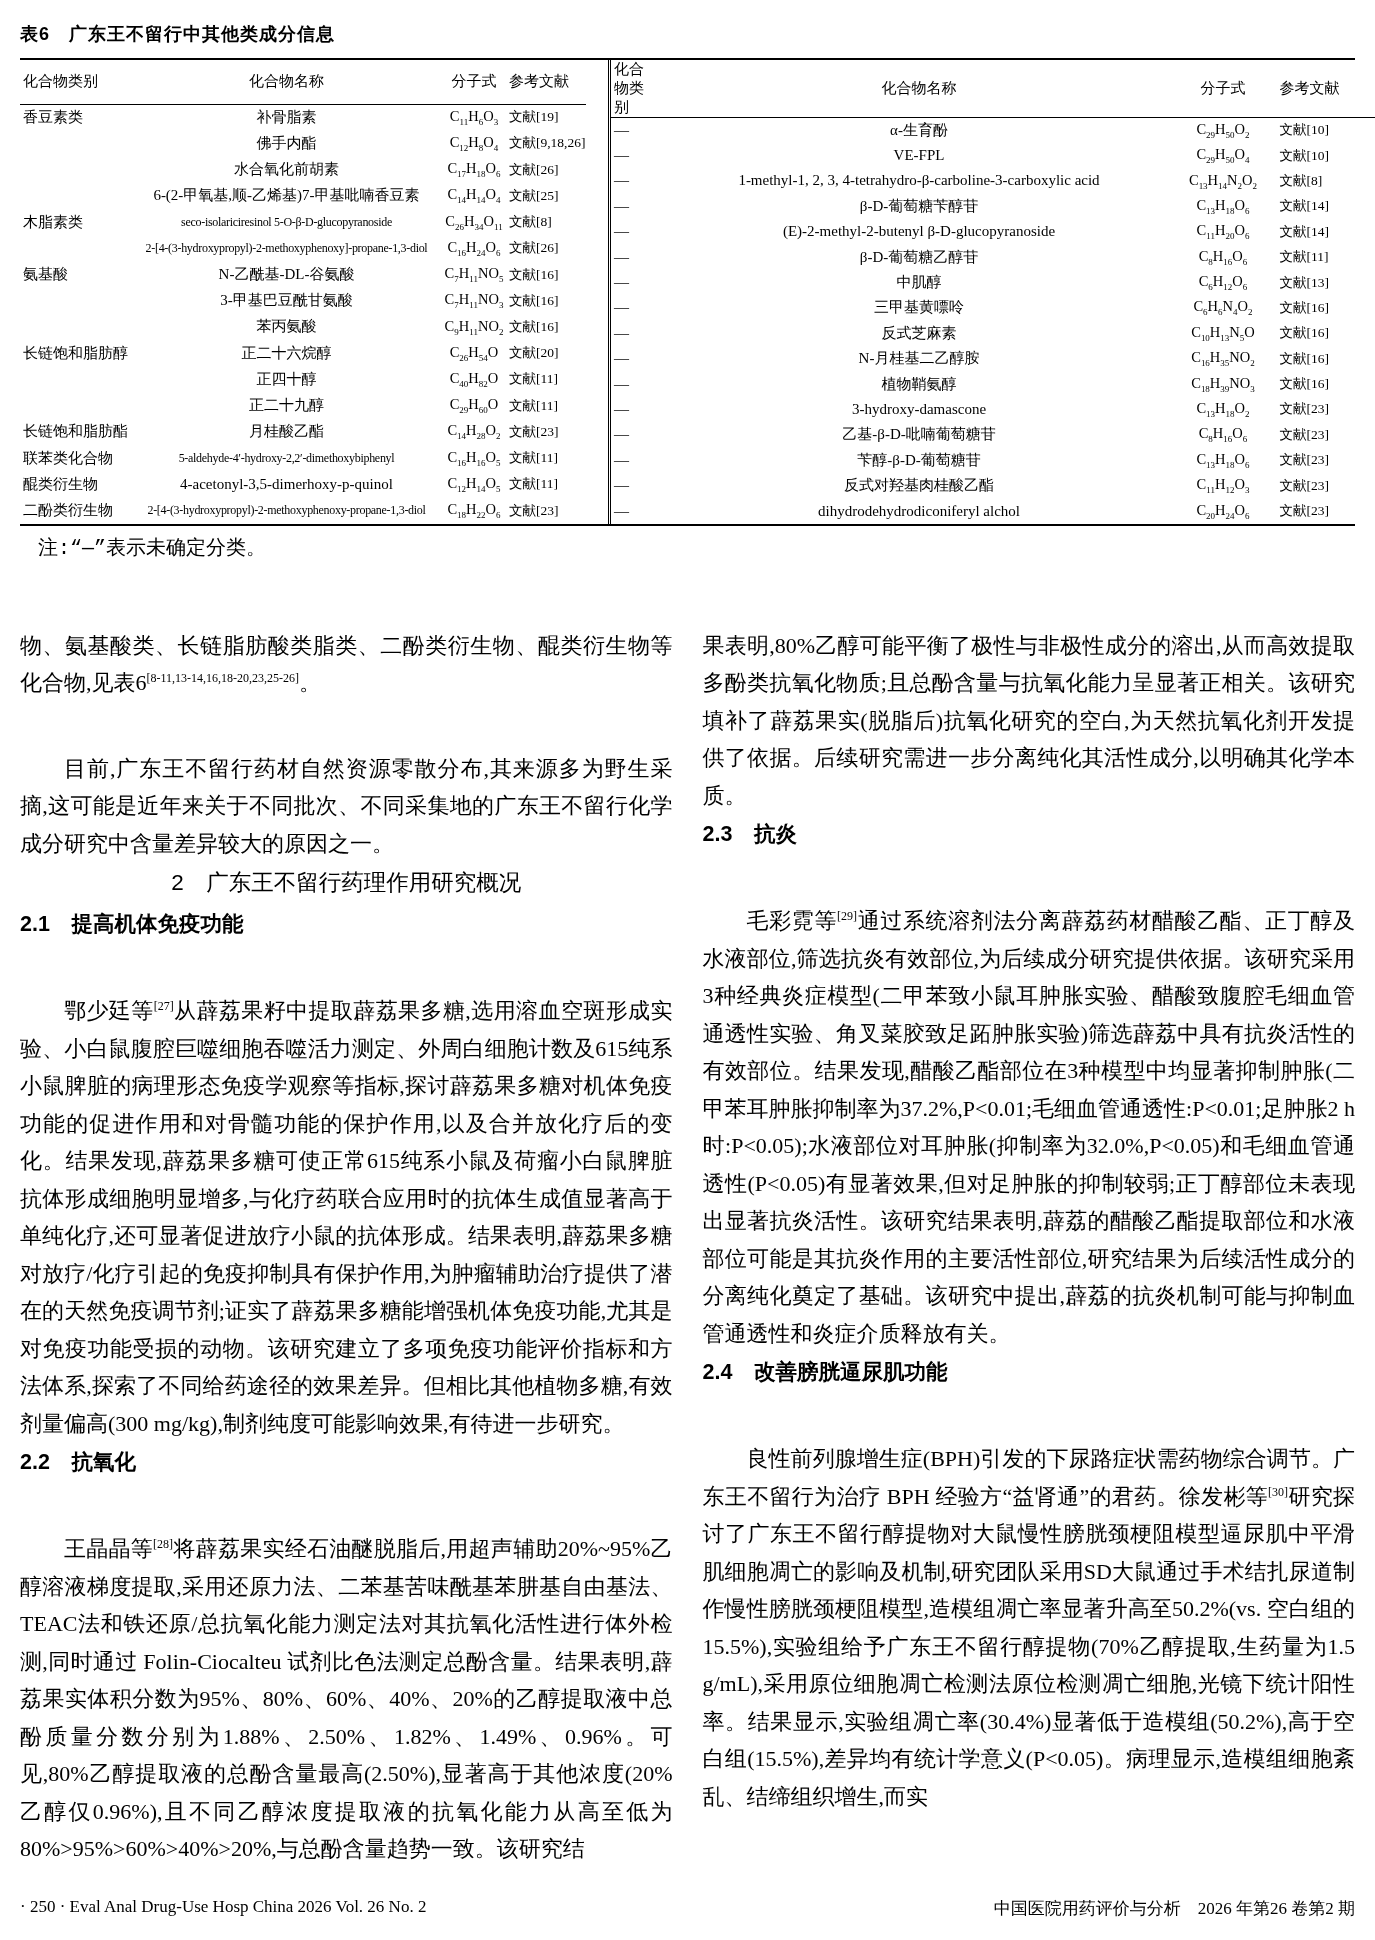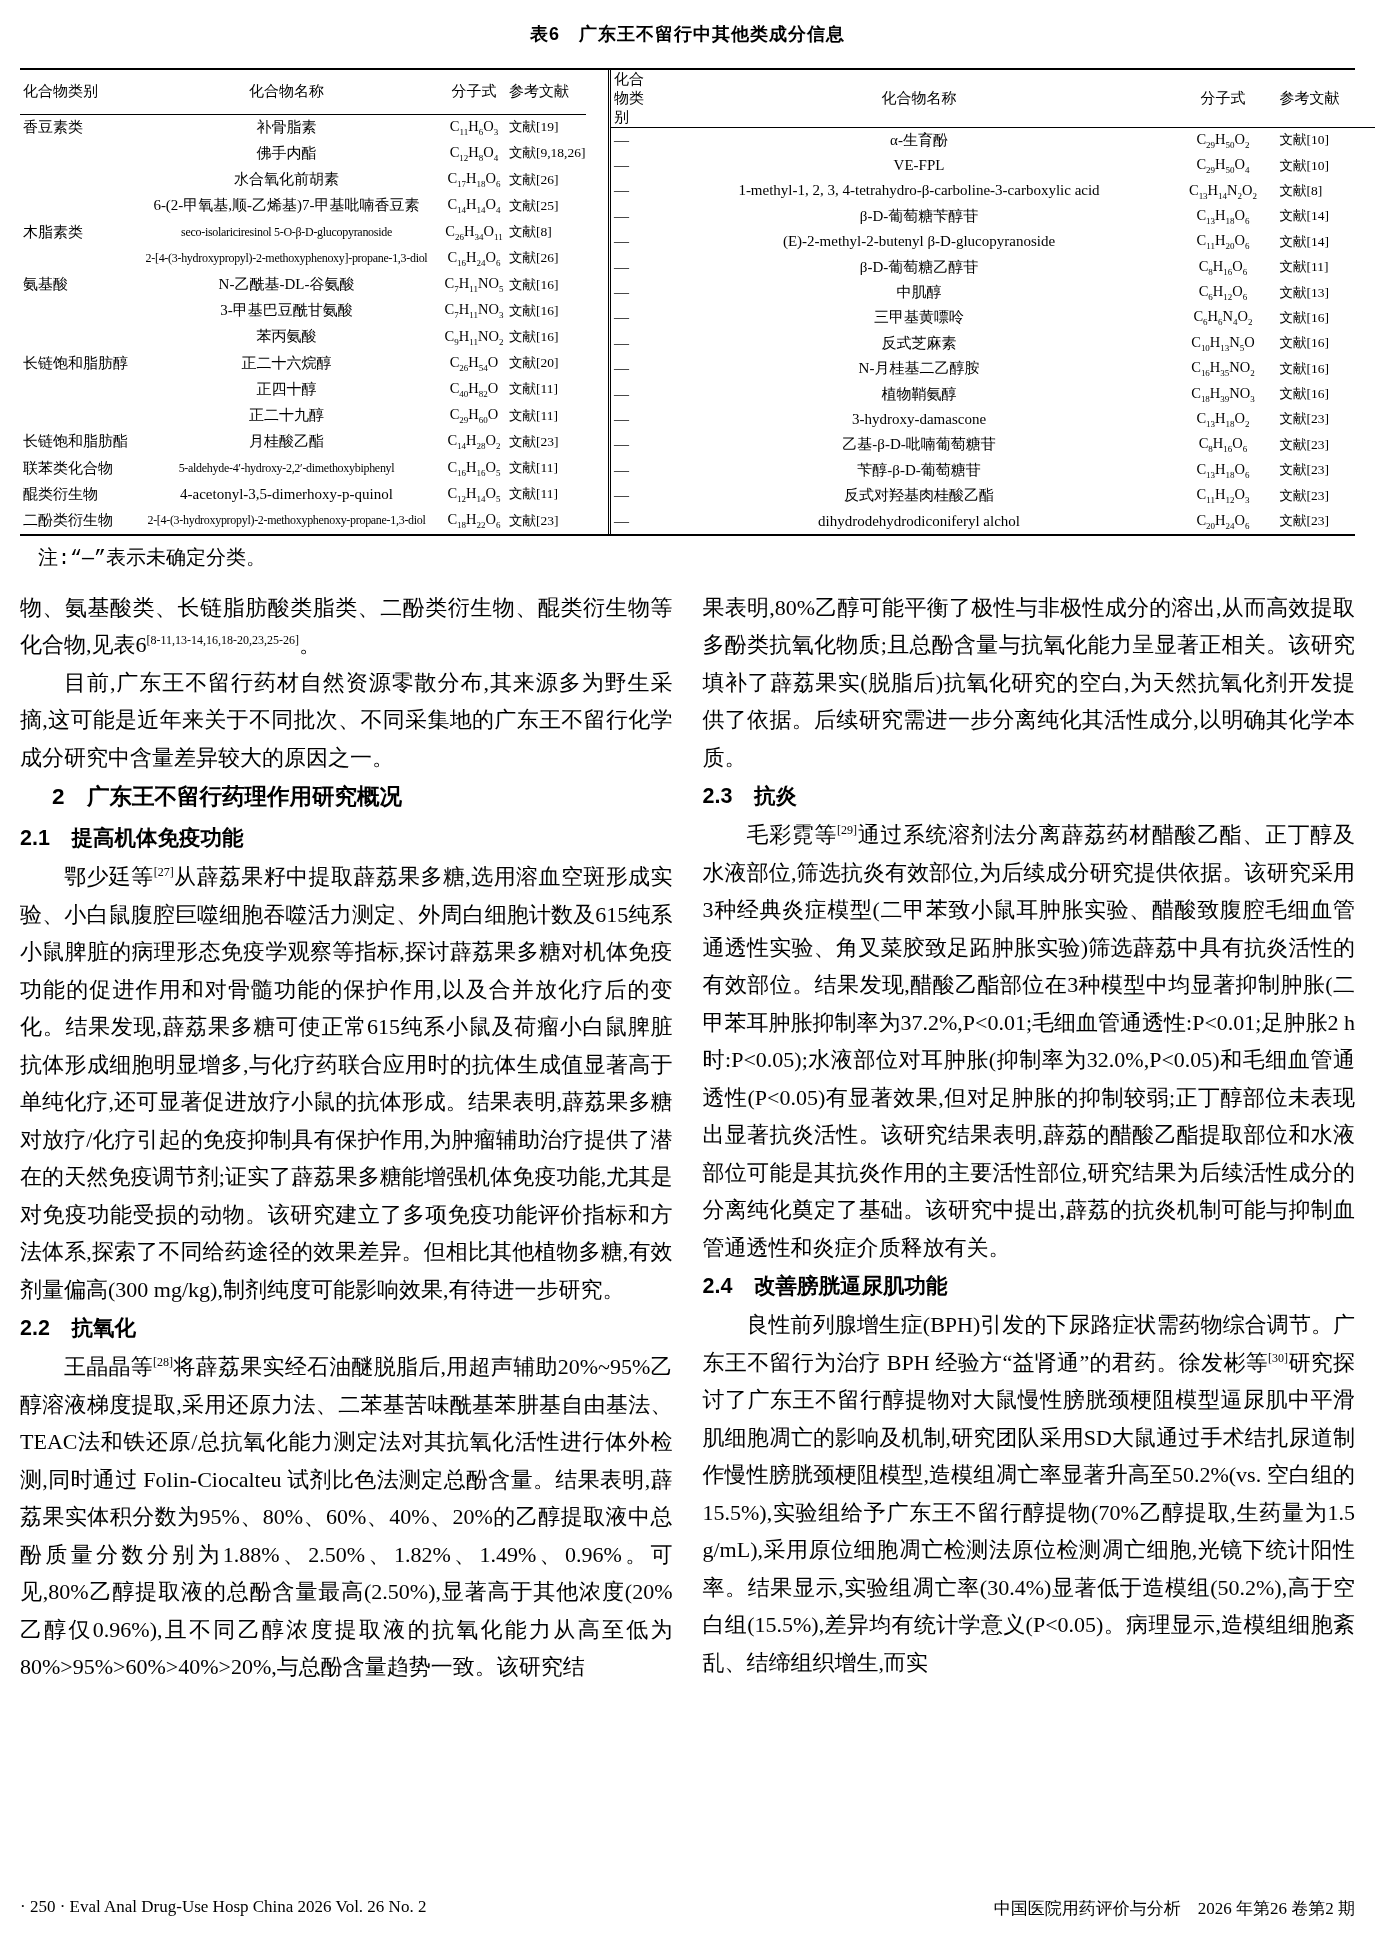--- a/index.html
+++ b/index.html
@@ -5,22 +5,22 @@
   * { margin:0; padding:0; box-sizing:border-box; }
   html,body { background:#ffffff; }
   .page{
     position:relative; width:1375px; height:1940px; margin:0 auto;
     background:#fff; color:#000; overflow:hidden;
     font-family:"Liberation Serif","DejaVu Serif",serif;
     padding:16px 20px 0 20px;
   }
   
   .table-title{
-    text-align:center; font-family:"Liberation Sans","DejaVu Sans",sans-serif;
-    font-weight:bold; font-size:18px; margin:6px 0 22px 0; letter-spacing:1px;
+    font-family:"Liberation Sans","DejaVu Sans",sans-serif;
+    font-weight:bold; font-size:18px; margin:6px 0 12px 0; letter-spacing:1px;
   }
   .table-wrap{
     display:flex; width:1335px;
     border-top:2px solid #000; border-bottom:2px solid #000;gap:22px;
   }
   table{ border-collapse:collapse; table-layout:fixed; }
   .half{ flex:0 0 auto; }
   .half th{
     font-weight:normal; font-size:15px; border-bottom:1px solid #000;
     height:44px; vertical-align:middle; line-height:19px;
@@ -37,26 +37,26 @@
   td.name.long{ font-size:12px; letter-spacing:-0.3px; }
   sub{ font-size:0.62em; }
   .half.right{ border-left:3px double #000; }
   .half.right th.cat{ padding-right:14px; }
   .table-note{ font-size:20px; margin:8px 0 0 18px;font-family:Liberation Mono, monospace; }
   
   .columns{ display:flex; gap:30px; margin-top:18px; height:1322px; overflow:hidden; }
   .col{
     flex:1 1 0; font-size:22px; line-height:37.5px; text-align:justify;
   }
-  .col p{ text-align:justify; }
+  .col p{ text-align:justify;margin-top:48px; }
   p.ind{ text-indent:2em; }
   sup{ font-size:12px; line-height:0; }
   h2.sec{
     font-family:"Liberation Sans","DejaVu Sans",sans-serif;
-    font-weight:bold; font-size:22.5px; line-height:42px; text-align:left;margin-left:32px;
+    font-weight:normal; font-size:22.5px; line-height:42px; text-align:center;
   }
   h3.sub{
     font-family:"Liberation Sans","DejaVu Sans",sans-serif;
     font-weight:bold; font-size:21.5px; line-height:40px; text-align:left;
   }
   
   .footer{
     position:absolute; left:20px; right:20px; bottom:20px;
     display:flex; justify-content:space-between; font-size:17px;
   }

